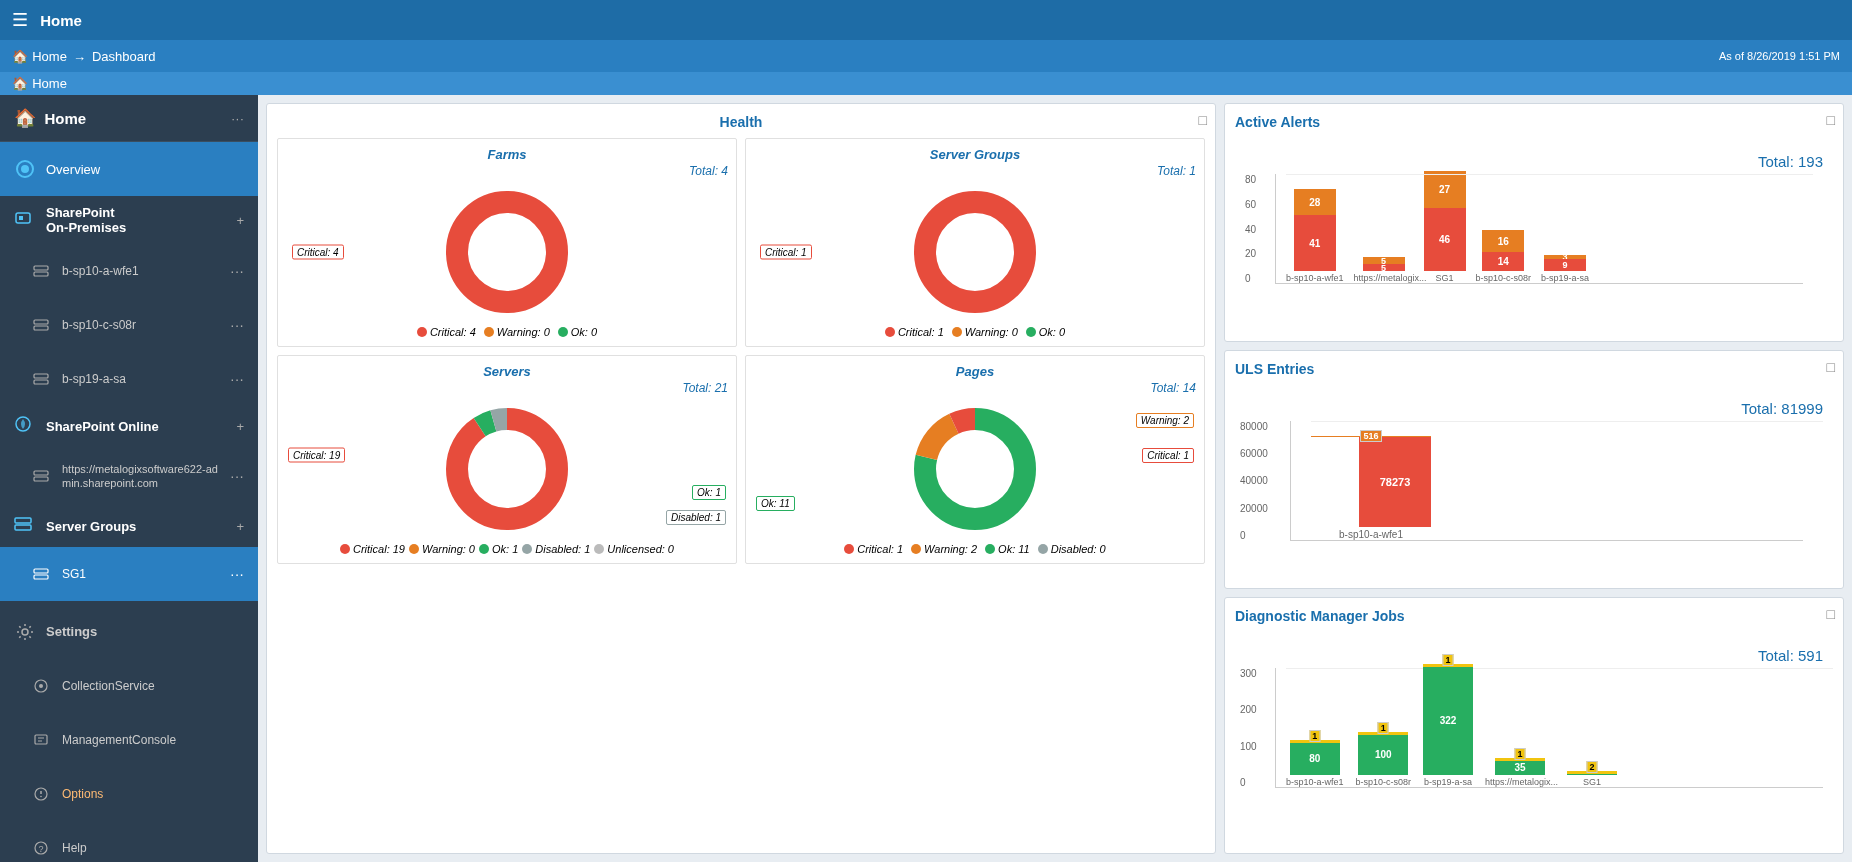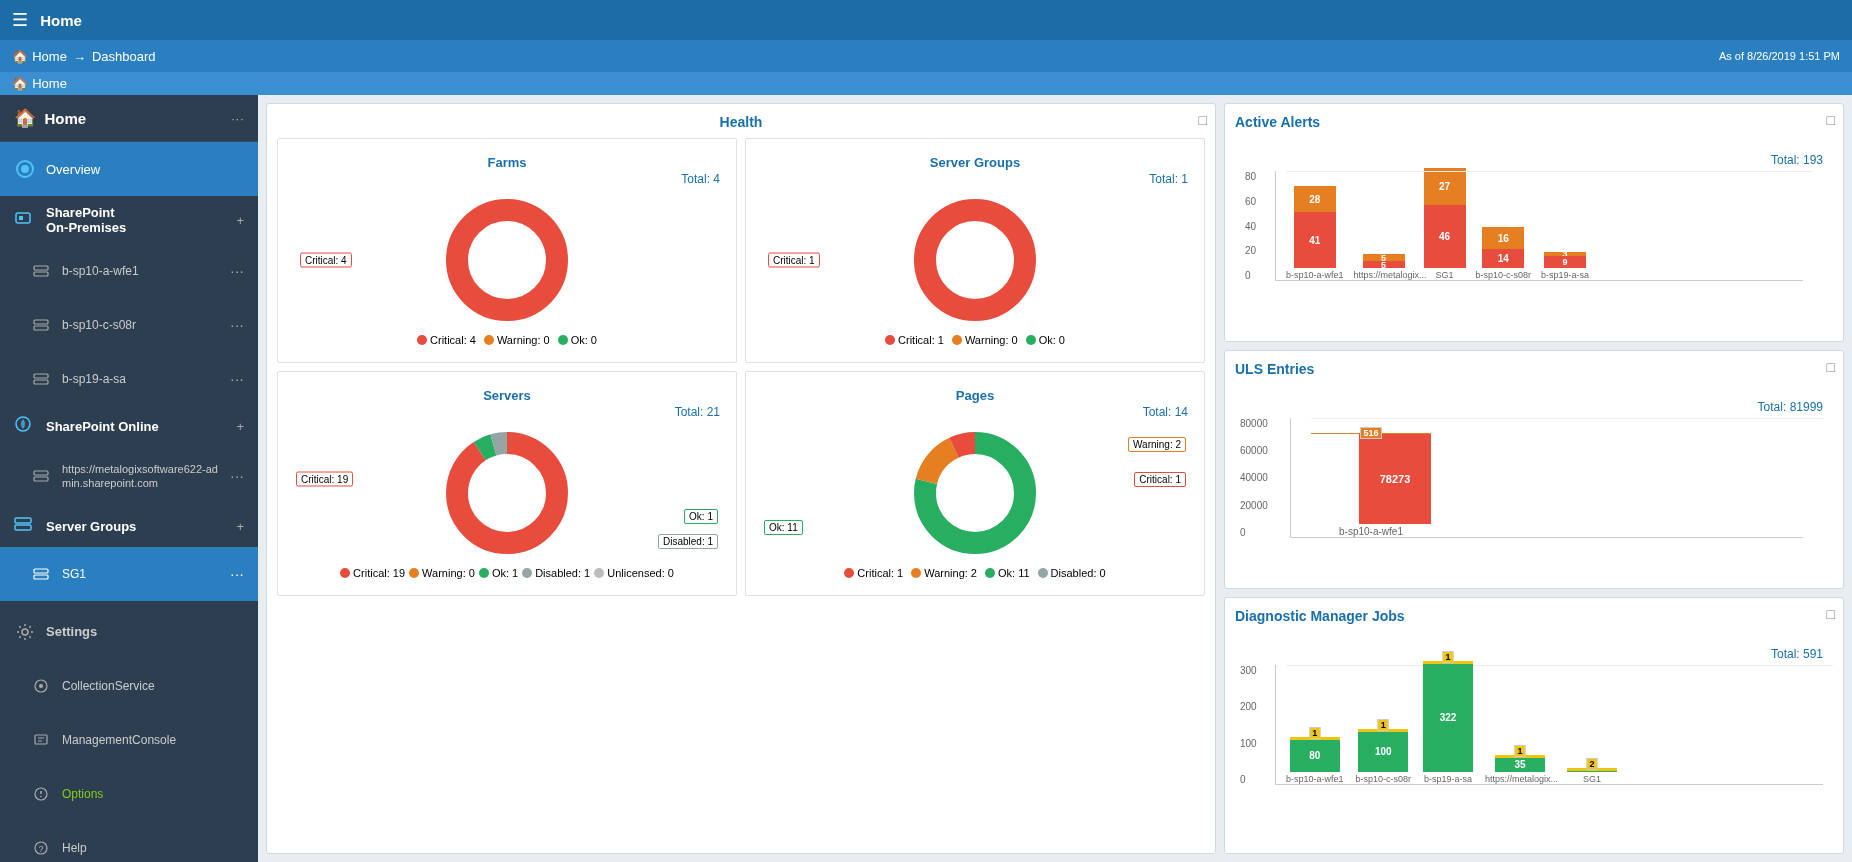--- a/index.html
+++ b/index.html
@@ -41,30 +41,30 @@
 
     
     .dashboard-grid { display: flex; gap: 8px; flex: 1; }
     .left-panel { flex: 1; display: flex; flex-direction: column; gap: 8px; }
     .right-panel { width: 620px; display: flex; flex-direction: column; gap: 8px; }
 
     .widget { background: white; border: 1px solid #d0d8e0; border-radius: 3px; padding: 10px; position: relative; }
     .widget-header { text-align: center; font-size: 14px; font-weight: 600; color: #1a6fad; margin-bottom: 8px; }
     .widget-expand { position: absolute; top: 8px; right: 8px; font-size: 14px; color: #888; cursor: pointer; }
     .health-grid { display: grid; grid-template-columns: 1fr 1fr; gap: 8px; }
-    .health-cell { border: 1px solid #e0e0e0; padding: 16px; border-radius: 2px; }
+    .health-cell { border: 1px solid #e0e0e0; padding: 8px; border-radius: 2px; font-style: italic; }
     .health-cell-title { text-align: center; color: #1a6fad; font-weight: 600; font-size: 13px; margin-bottom: 2px; }
     .health-cell-total { text-align: right; color: #1a6fad; font-size: 12px; margin-bottom: 4px; }
     .donut-container { position: relative; display: flex; justify-content: center; align-items: center; height: 140px; }
     .donut-label { position: absolute; font-size: 11px; background: white; border: 1px solid #ccc; padding: 1px 4px; border-radius: 2px; }
     .health-legend { display: flex; gap: 8px; flex-wrap: wrap; justify-content: center; font-size: 11px; margin-top: 4px; }
     .legend-item { display: flex; align-items: center; gap: 3px; }
     .legend-dot { width: 10px; height: 10px; border-radius: 50%; display: inline-block; }
     .bar-chart-title { font-size: 14px; font-weight: 600; color: #1a6fad; margin-bottom: 4px; }
-    .bar-chart-total { text-align: right; font-size: 12px; color: #1a6fad; padding-right: 10px; margin-top: 23px; }
+    .bar-chart-total { text-align: right; font-size: 15px; color: #1a6fad; padding-right: 10px; margin-top: 23px; }
   </style>
 </head>
 <body>
 
 <div class="top-bar">
   <span class="hamburger">☰</span>
   <span style="font-size:15px;font-weight:600;color:white;">Home</span>
 </div>
 
 <div class="breadcrumb-bar">
@@ -221,21 +221,21 @@
     </div>
 
     <div class="sidebar-item sub-item">
       <span class="item-icon">
         <svg width="16" height="16" viewBox="0 0 16 16">
             <circle cx="8" cy="8" r="6" fill="none" stroke="#aaa" stroke-width="1.2"></circle>
             <line x1="8" y1="5" x2="8" y2="8" stroke="#aaa" stroke-width="1.5"></line>
             <circle cx="8" cy="10.5" r="0.8" fill="#aaa"></circle>
           </svg>
       </span>
-      <span class="item-label" style="color:#84cc16;font-size:12px;">Options</span>
+      <span class="item-label" style="color:#fdba74;font-size:12px;">Options</span>
     </div>
 
     <div class="sidebar-item sub-item">
       <span class="item-icon">
         <svg width="16" height="16" viewBox="0 0 16 16">
             <circle cx="8" cy="8" r="6" fill="none" stroke="#aaa" stroke-width="1.2"></circle>
             <text x="8" y="12" text-anchor="middle" font-size="9" fill="#aaa">?</text>
           </svg>
       </span>
       <span class="item-label" style="color:#ccc;font-size:12px;">Help</span>

